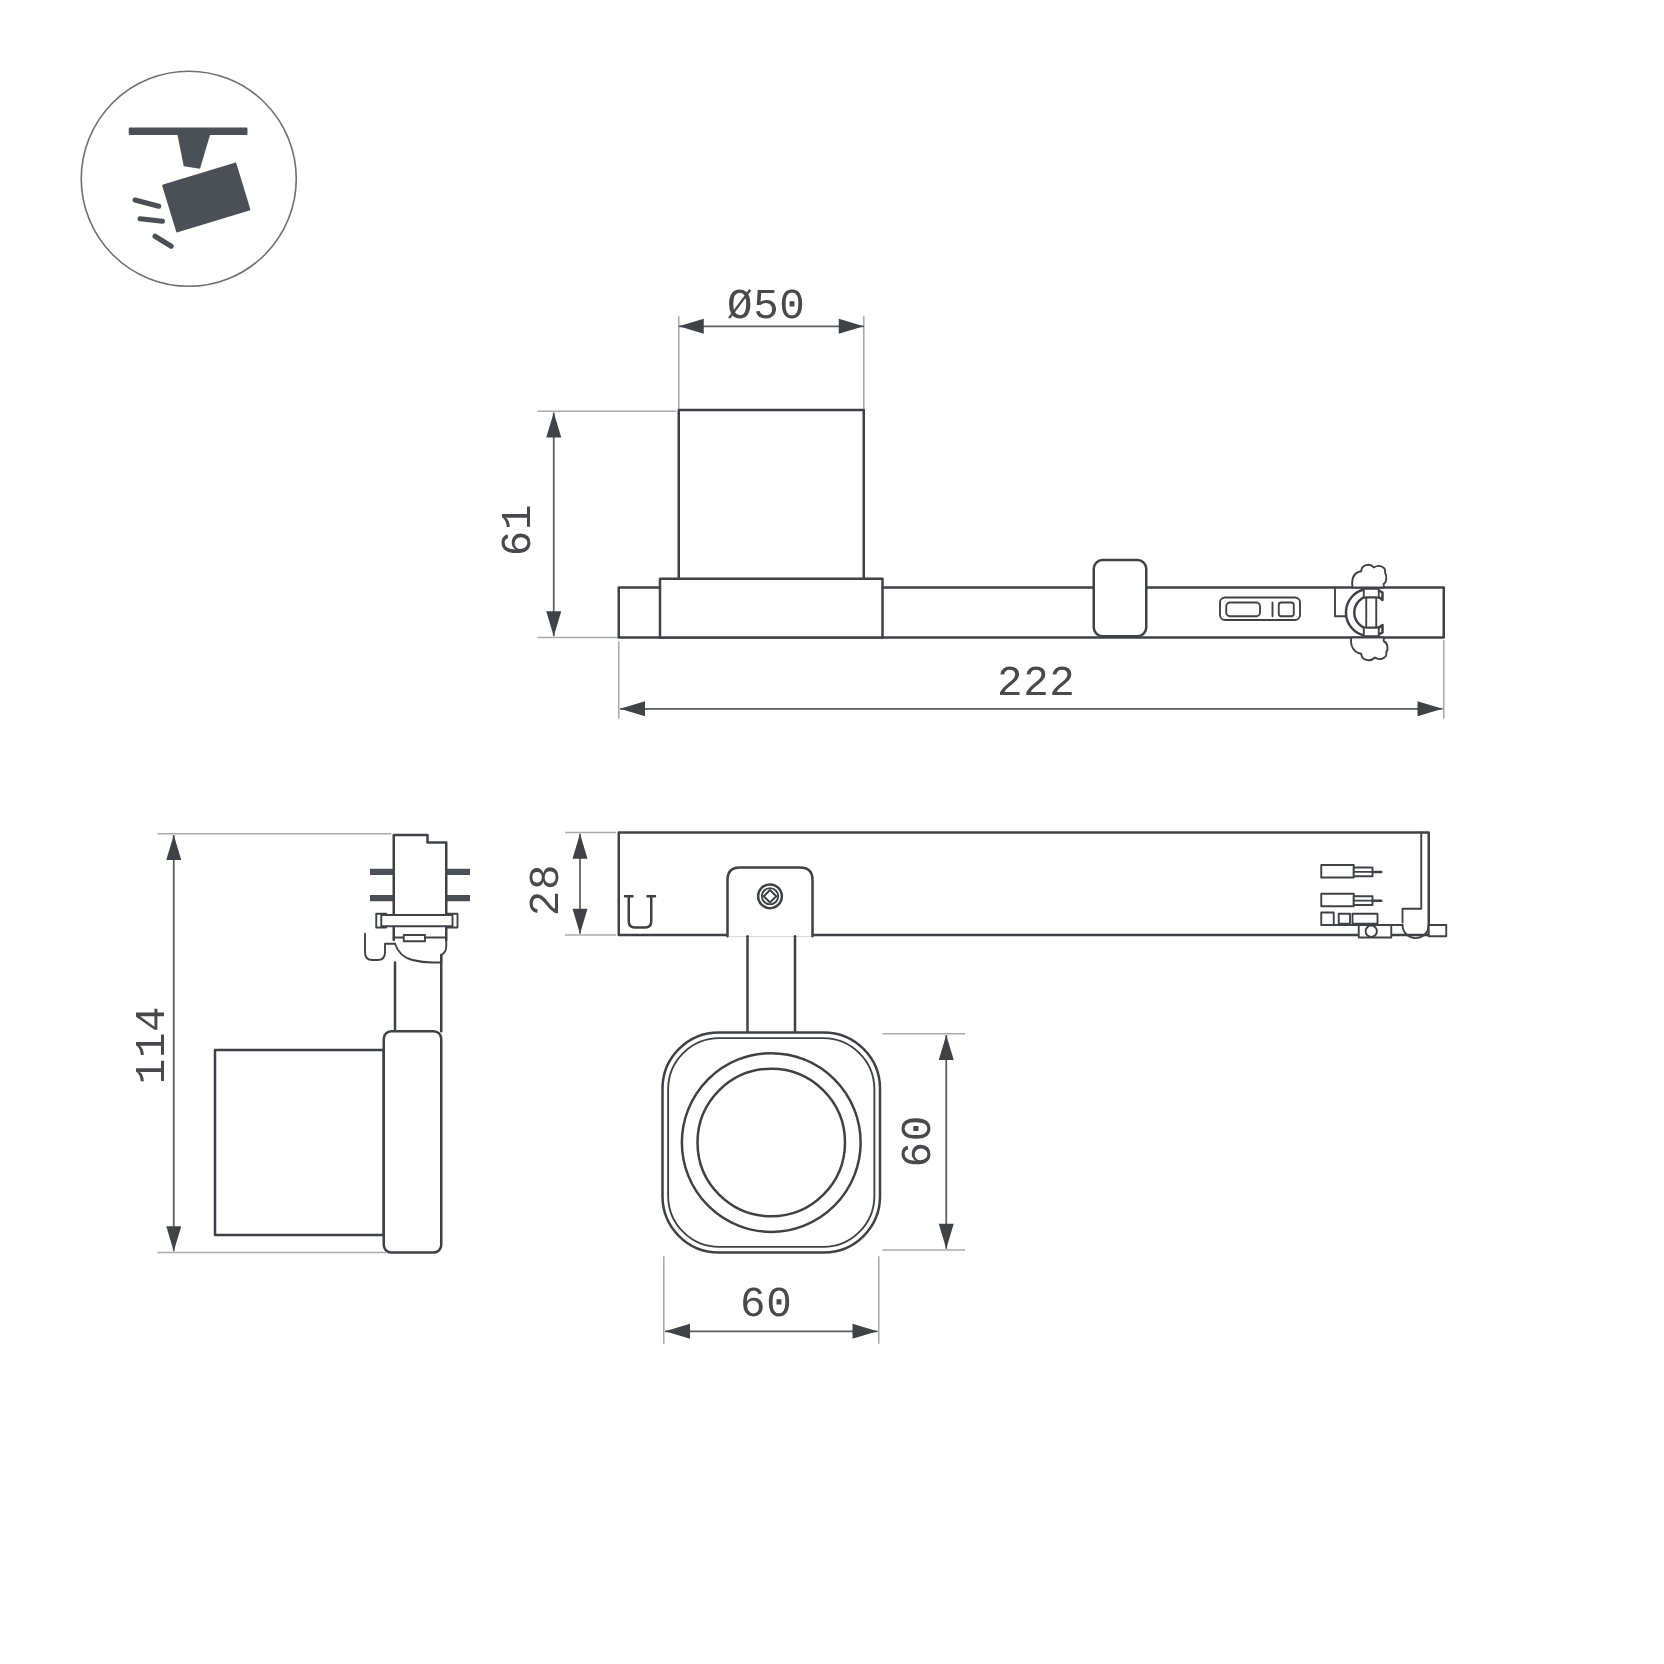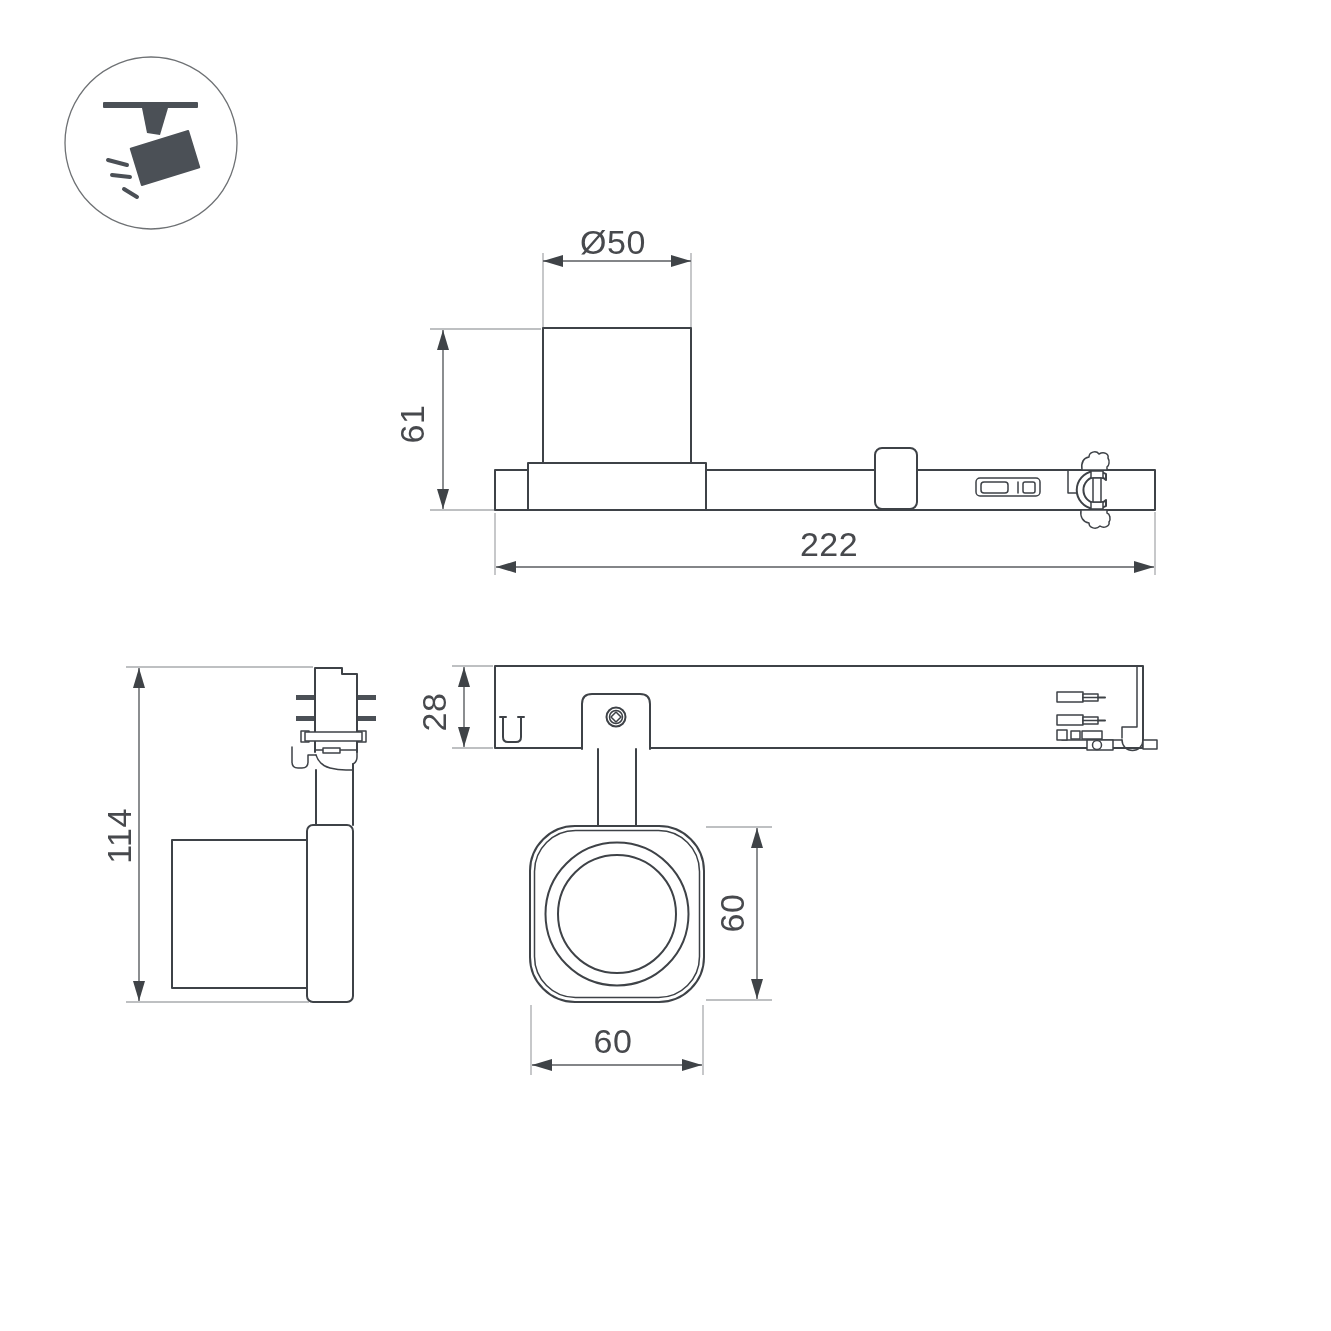--- a/index.html
+++ b/index.html
@@ -1,17 +1,17 @@
 <!DOCTYPE html>
 <html><head>
 <meta charset="utf-8">
 <style>
   html,body{margin:0;padding:0;background:#ffffff;}
   .canvas{position:relative;width:1331px;height:1331px;background:#ffffff;overflow:hidden;
-          font-family:Liberation Sans, sans-serif;}
+          font-family:Liberation Mono, monospace;}
   svg{display:block;}
   .obj{fill:none;stroke:#3e4247;stroke-width:2;stroke-linejoin:round;stroke-linecap:round;}
   .objf{fill:#ffffff;stroke:#3e4247;stroke-width:2;stroke-linejoin:round;stroke-linecap:round;}
   .thin{stroke-width:1.5;}
   .darkf{fill:#4b5056;stroke:none;}
   .ext{fill:none;stroke:#a9abae;stroke-width:1.3;}
   .dim{fill:none;stroke:#5a5d61;stroke-width:1.4;}
   .arr{fill:#3f4347;stroke:none;}
   .dtext{fill:#47494d;font-size:34px;letter-spacing:0.5px;}
   .rays{fill:none;stroke:#4b5056;stroke-width:4;stroke-linecap:round;}

